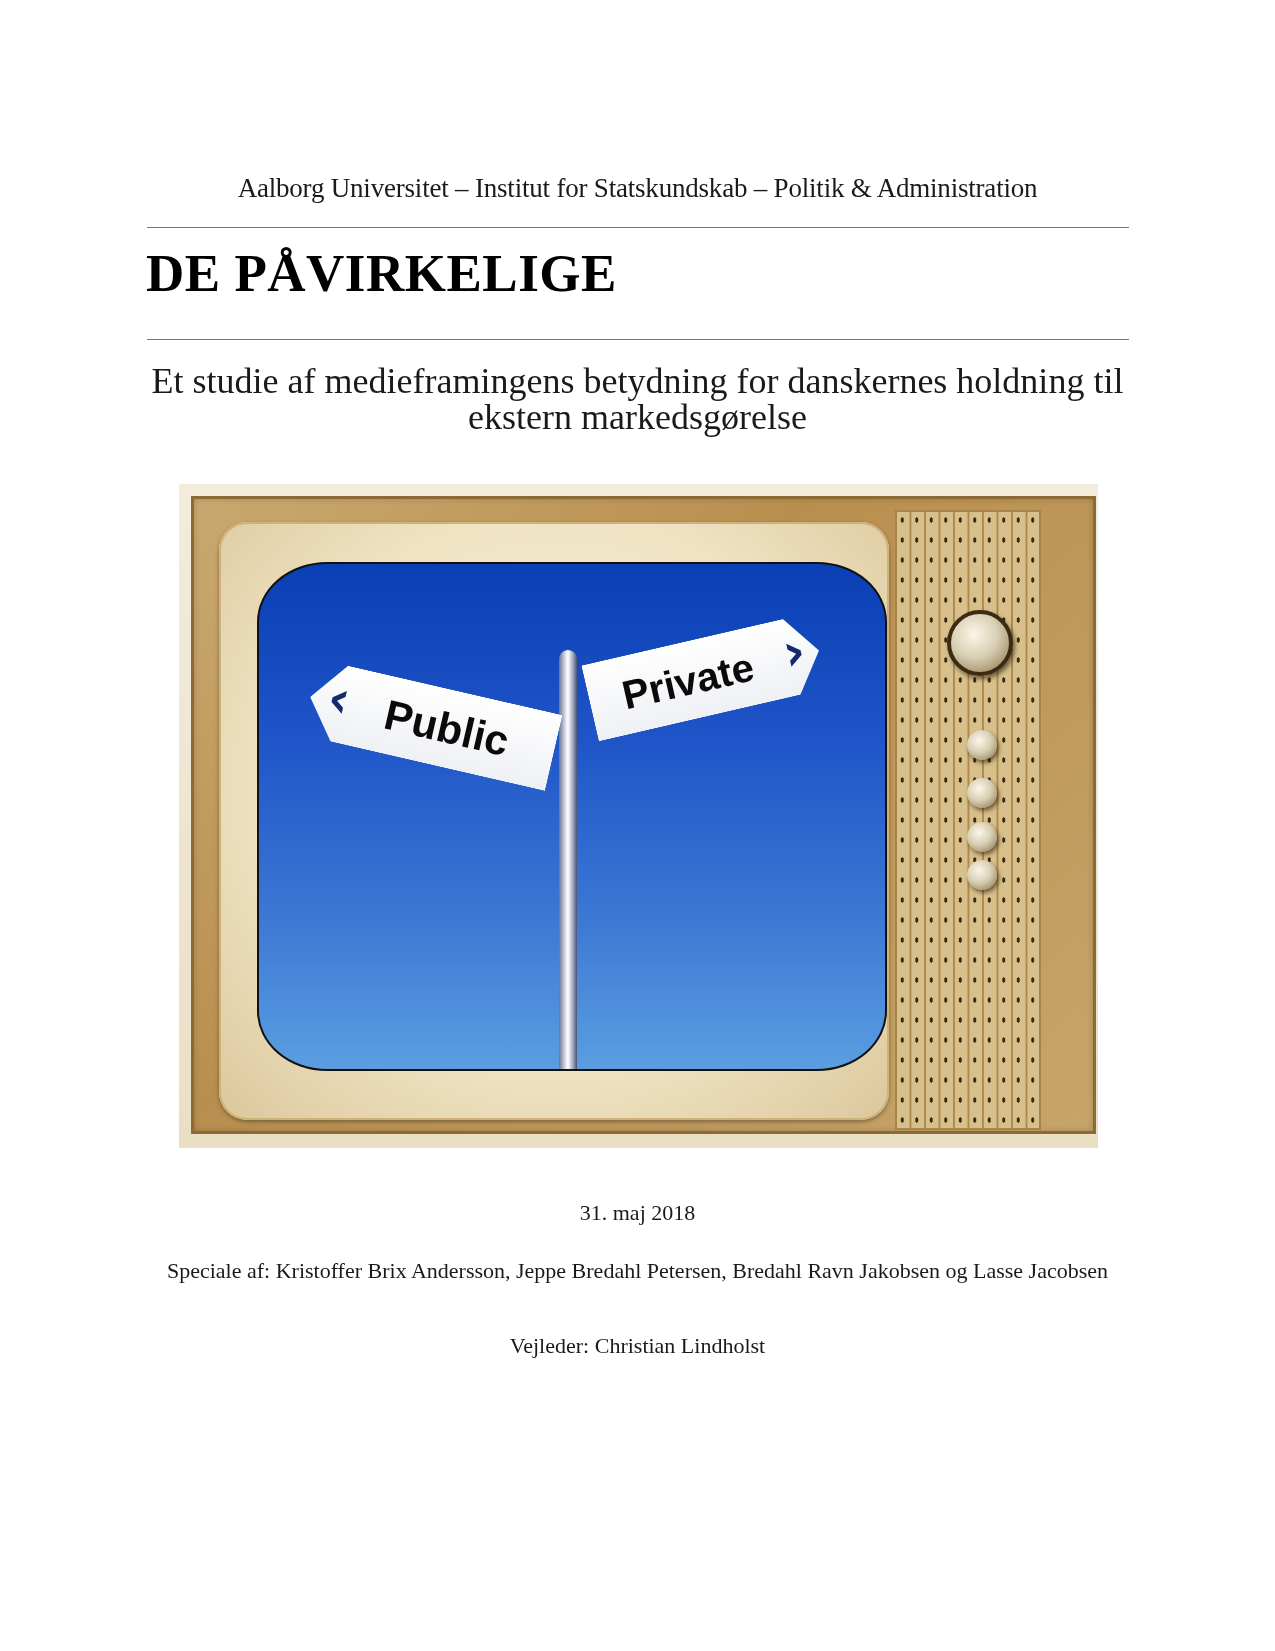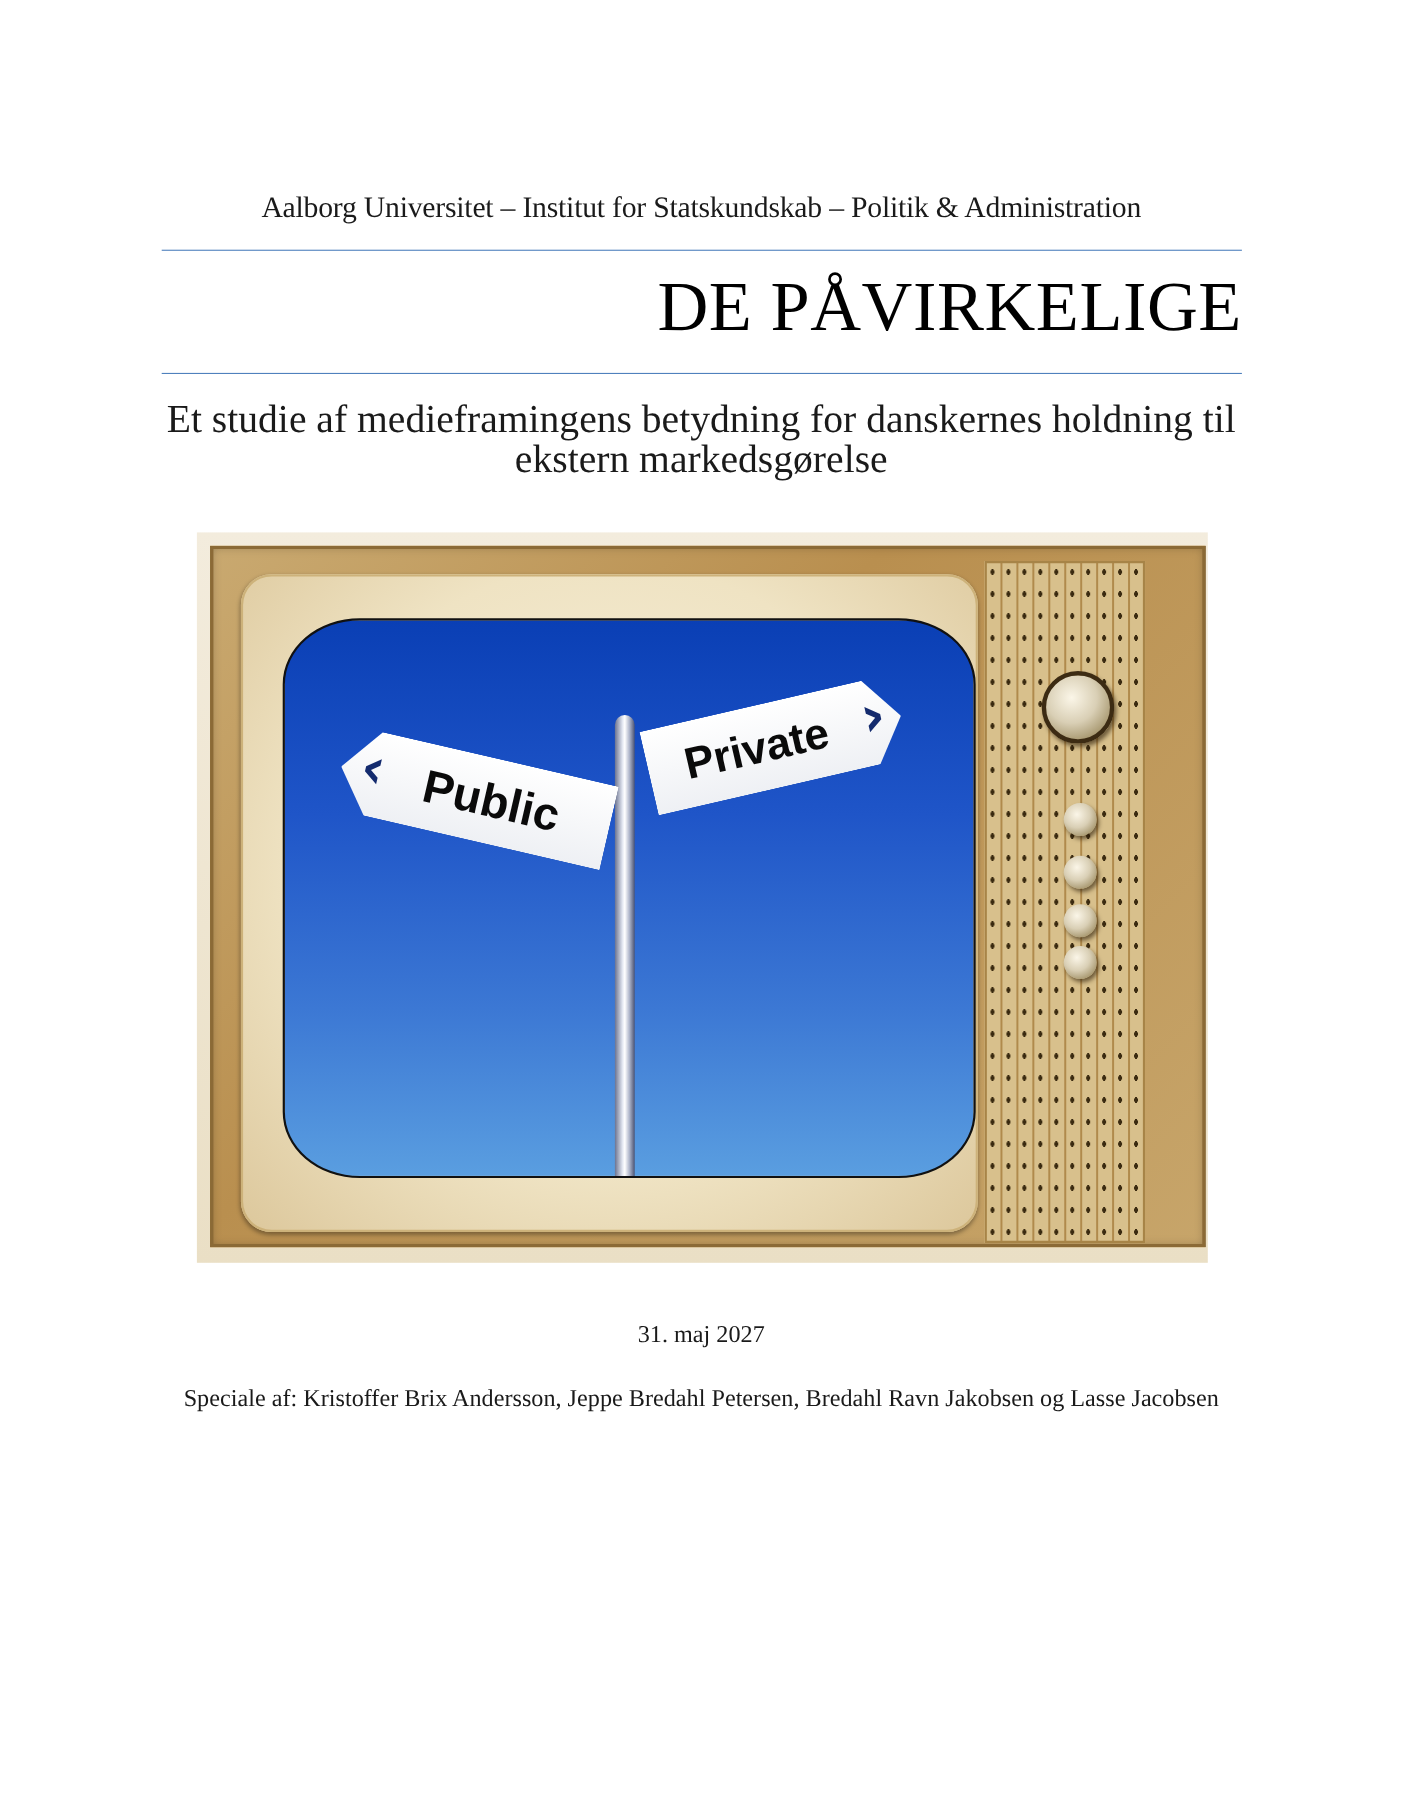--- a/index.html
+++ b/index.html
@@ -34,25 +34,26 @@
       left: 147px; width: 982px;
       height: 0;
       border-top: 1.5px solid #4f81bd;
     }
     .rule.top { top: 227px; }
     .rule.bottom { top: 339px; }
     .title {
       position: absolute;
       left: 146px; width: 983px;
       top: 244px;
-      text-align: right;
-      font-size: 64px;
+      text-align: left;
+      font-size: 53px;
       letter-spacing: 0.5px;
       line-height: 1.1;
       color: #000;
+      font-weight: bold;
     }
     .subtitle {
       position: absolute;
       left: 146px; width: 983px;
       top: 363px;
       text-align: center;
       font-size: 36px;
       line-height: 36px;
       color: #1a1a1a;
     }
@@ -210,18 +211,19 @@
       <div class="tv-panel">
         <div class="knob knob-dial"></div>
         <div class="knob knob-small" style="top:220px;"></div>
         <div class="knob knob-small" style="top:268px;"></div>
         <div class="knob knob-small" style="top:312px;"></div>
         <div class="knob knob-small" style="top:350px;"></div>
       </div>
     </div>
   </div>
 
-  <div class="content-block date">31. maj 2027</div>
+  <div class="content-block date">31. maj 2018</div>
 
   <div class="content-block authors">Speciale af: Kristoffer Brix Andersson, Jeppe Bredahl Petersen, Bredahl Ravn Jakobsen og Lasse Jacobsen</div>
 
+  <div class="content-block supervisor">Vejleder: Christian Lindholst</div>
 
 </div>
 
 </body></html>

